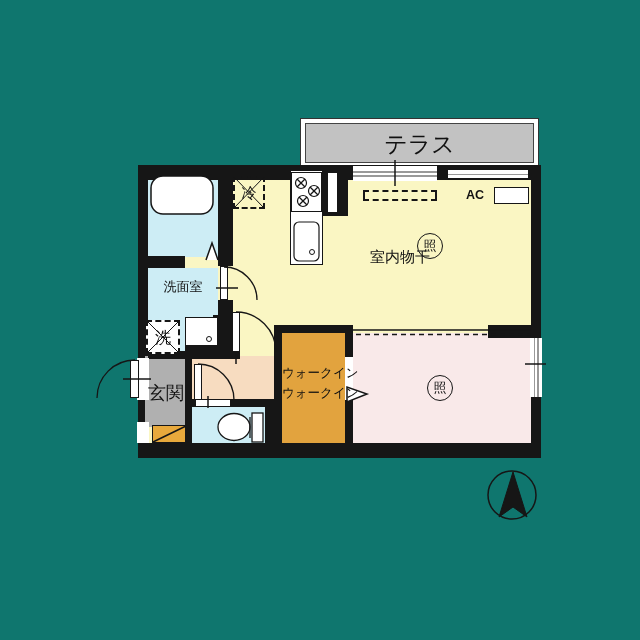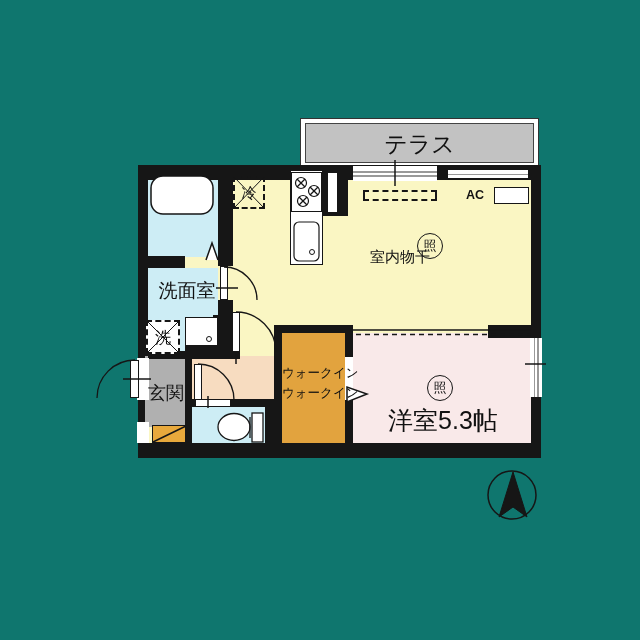--- a/index.html
+++ b/index.html
@@ -134,25 +134,24 @@
     <line x1="356" y1="334.5" x2="531" y2="334.5" stroke="#161616" stroke-width="1.5" stroke-dasharray="5,4"></line>
 
     <polygon points="347,387 347,402 367,394" fill="#ffffff" stroke="#161616" stroke-width="1.5"></polygon>
 
     <g>
       <circle cx="512" cy="495" r="24" fill="none" stroke="#161616" stroke-width="1.5"></circle>
       <polygon points="513,472 527,517 513,507 499,517" fill="#161616" stroke="#161616" stroke-width="1"></polygon>
     </g>
   </svg>
 
-  <div class="lbl" style="left:148px;top:278px;width:78px;font-size:19px;">洗面室</div>
+  <div class="lbl" style="left:148px;top:278px;width:70px;font-size:13px;">洗面室</div>
   <div class="lbl" style="left:146px;top:328px;width:34px;font-size:16px;">洗</div>
   <div class="lbl" style="left:145px;top:381px;width:42px;font-size:18px;">玄関</div>
   <div class="lbl" style="left:233px;top:184px;width:32px;font-size:15px;">冷</div>
   <div class="lbl" style="left:352px;top:203px;width:96px;font-size:15px;margin-top:45px;">室内物干</div>
   <div class="lbl" style="left:466px;top:188px;width:14px;font-size:12.5px;font-weight:bold;">AC</div>
   <div class="circlelbl" style="left:417px;top:233px;width:26px;height:26px;font-size:13px;line-height:24px;">照</div>
   <div class="lbl" style="left:282px;top:365px;width:63px;font-size:12.5px;">ウォークイン</div>
   <div class="lbl" style="left:282px;top:385px;width:63px;font-size:12.5px;">ウォークイン</div>
   <div class="circlelbl" style="left:427px;top:375px;width:26px;height:26px;font-size:13px;line-height:24px;">照</div>
-  <div class="lbl" style="left:343px;top:404px;width:200px;font-size:25px;">洋室5.3帖</div>
 
 </div>
 
 </body></html>

